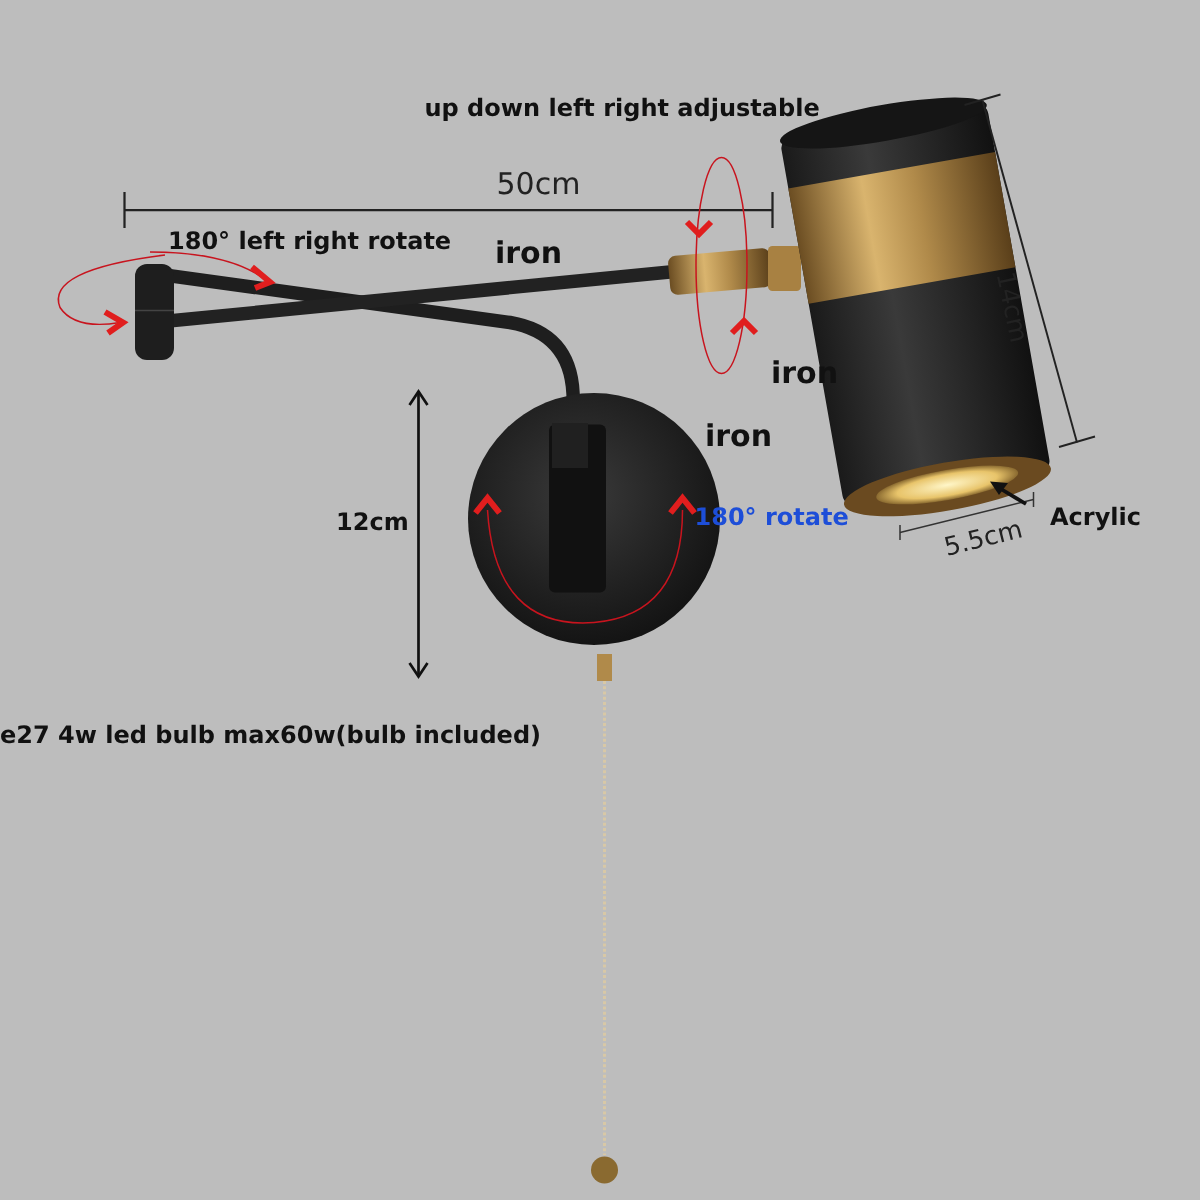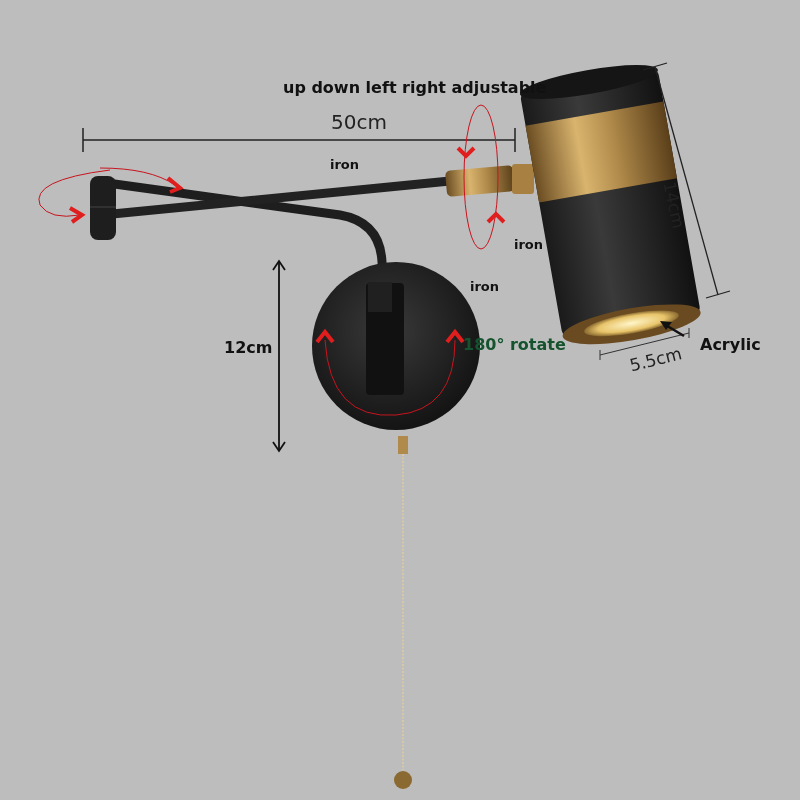--- a/index.html
+++ b/index.html
@@ -9,22 +9,22 @@
       font-family: "DejaVu Sans", sans-serif;
       position: relative;
     }
     .stage { position: absolute; left: 0; top: 0; width: 800px; height: 800px; }
     .lbl {
       position: absolute; white-space: nowrap; color: #111;
       font-family: "DejaVu Sans", sans-serif; font-weight: bold; font-size: 16px;
       line-height: 1;
     }
     .lbl.plain { font-weight: normal; color: #222; }
-    .lbl.white { color: #14532d; }
-    .lbl.big { font-size: 13px; }
+    .lbl.white { color: #1d4ed8; }
+    .lbl.big { font-size: 20px; }
     svg { position: absolute; left: 0; top: 0; }
   </style>
 </head>
 <body>
 
 <div class="stage">
 
   <svg width="800" height="800" viewBox="0 0 800 800">
     <defs>
       <linearGradient id="brass" x1="0" x2="1" y1="0" y2="0">
@@ -117,23 +117,25 @@
       <path d="M 488 222 L 496 214 L 504 222" fill="none" stroke="#e01e1e" stroke-width="4"></path>
     </g>
 
     <g>
       <path d="M 325 340 Q 330 420 396 415 Q 455 410 455 340" fill="none" stroke="#c8141e" stroke-width="1"></path>
       <path d="M 317 342 L 325 332 L 333 342" fill="none" stroke="#e01e1e" stroke-width="4"></path>
       <path d="M 447 342 L 455 332 L 463 342" fill="none" stroke="#e01e1e" stroke-width="4"></path>
     </g>
   </svg>
 
-  <span class="lbl" style="left:283px; top:80px;">up down left right adjustable</span>
+  <span class="lbl" style="left:283px; top:64px;">up down left right adjustable</span>
   <span class="lbl plain" style="left:331px; top:112px; font-size:20px;">50cm</span>
+  <span class="lbl" style="left:112px; top:153px;">180° left right rotate</span>
   <span class="lbl big" style="left:330px; top:158px;">iron</span>
   <span class="lbl big" style="left:514px; top:238px;">iron</span>
   <span class="lbl big" style="left:470px; top:280px;">iron</span>
   <span class="lbl plain" style="left:677px; top:180px; font-size:17px; transform:rotate(78deg); transform-origin:left top;">14cm</span>
   <span class="lbl" style="left:224px; top:340px;">12cm</span>
   <span class="lbl white" style="left:463px; top:337px;">180° rotate</span>
   <span class="lbl" style="left:700px; top:337px;">Acrylic</span>
   <span class="lbl plain" style="left:628px; top:358px; font-size:17px; transform:rotate(-14deg); transform-origin:left top;">5.5cm</span>
+  <span class="lbl" style="left:0px; top:482px;">e27 4w led bulb max60w(bulb included)</span>
 </div>
 
 </body></html>

